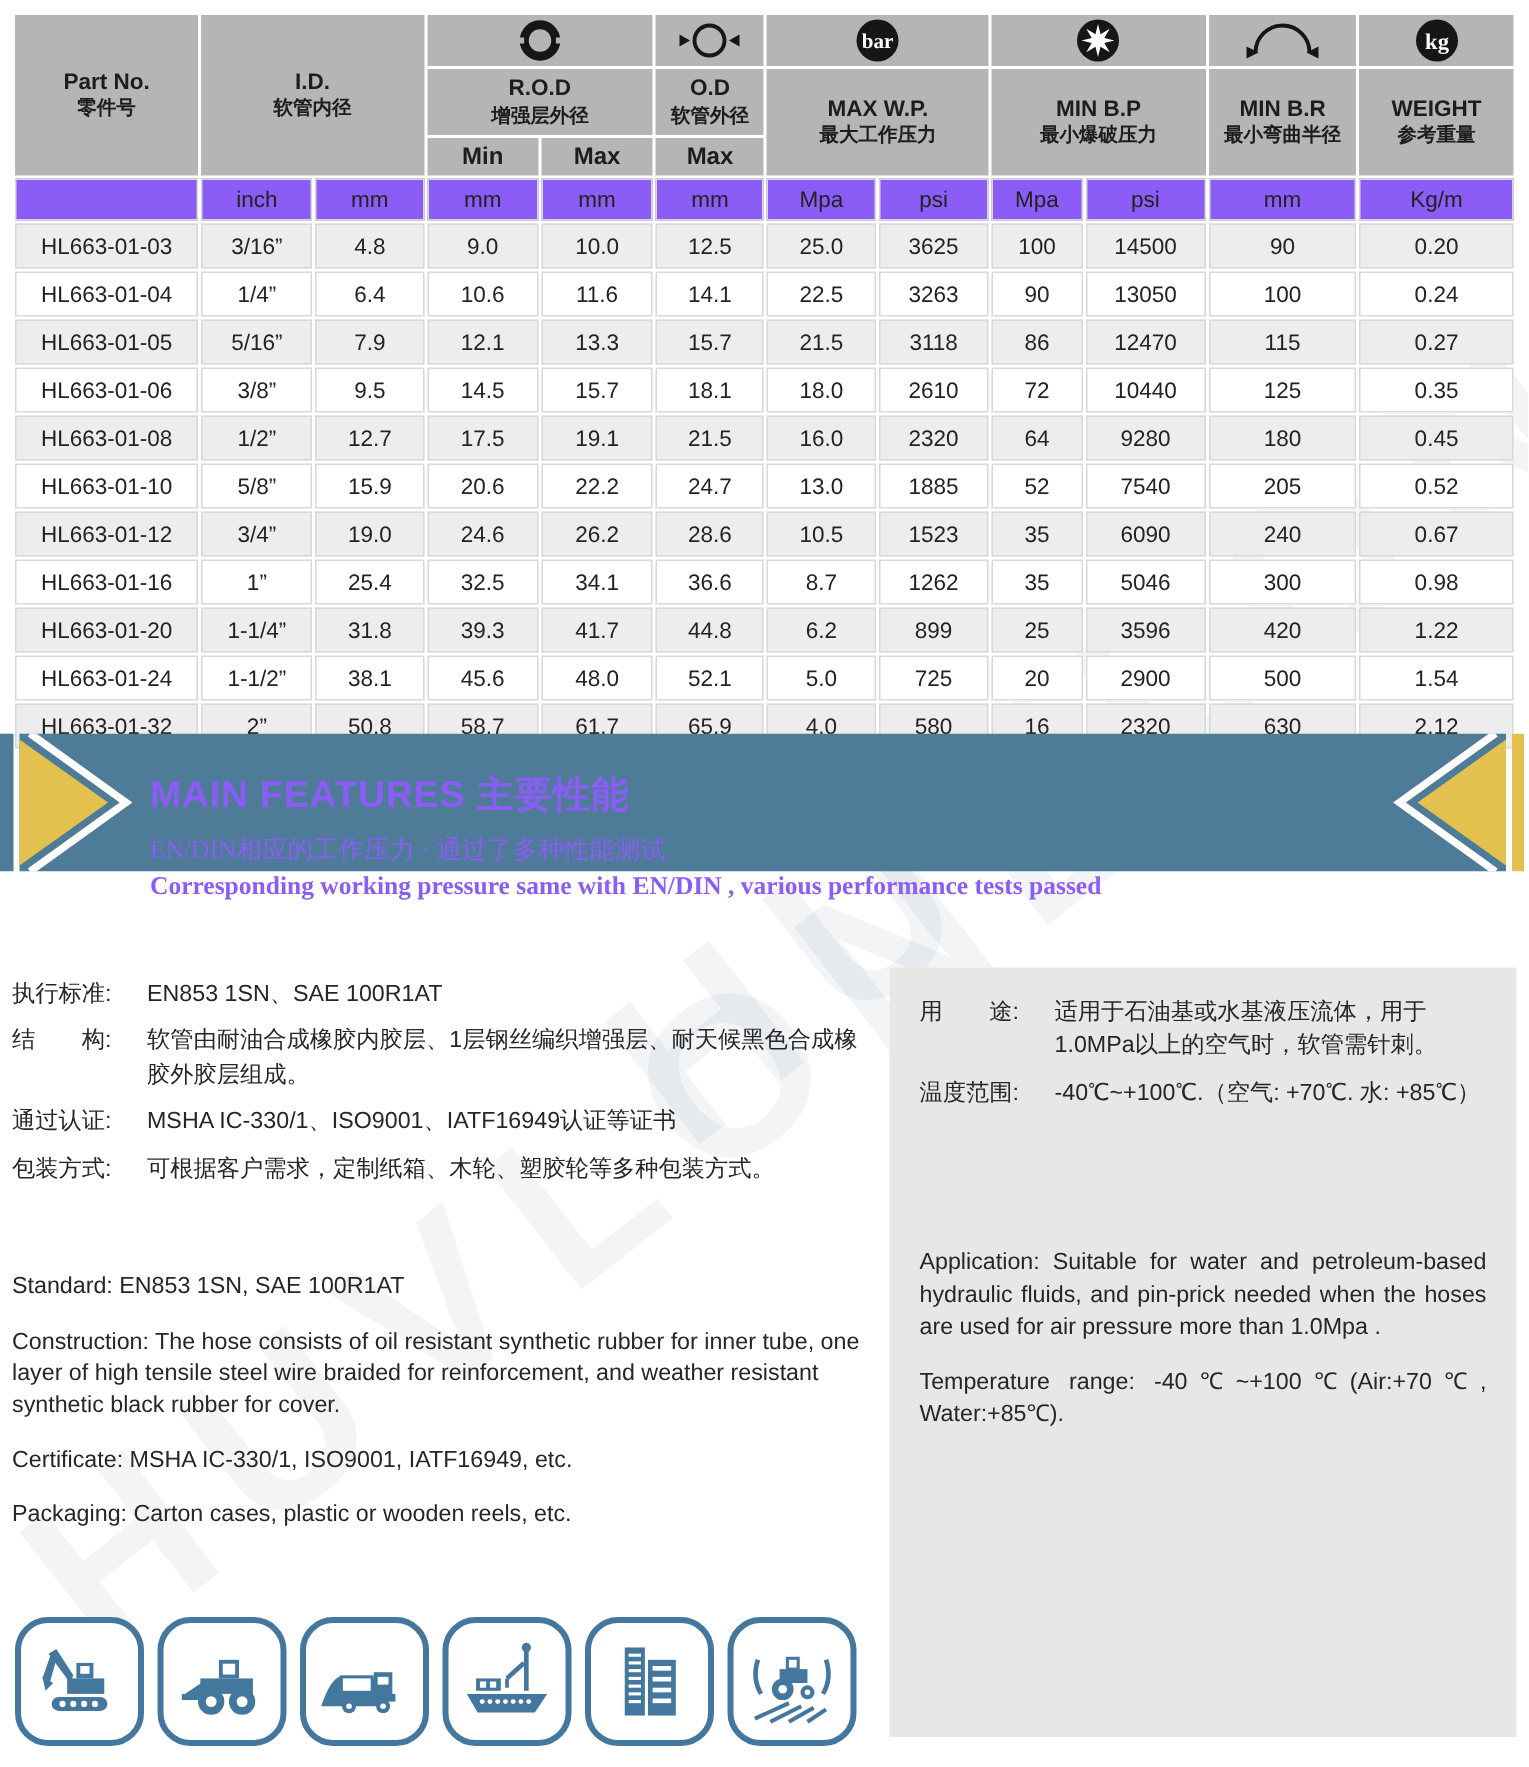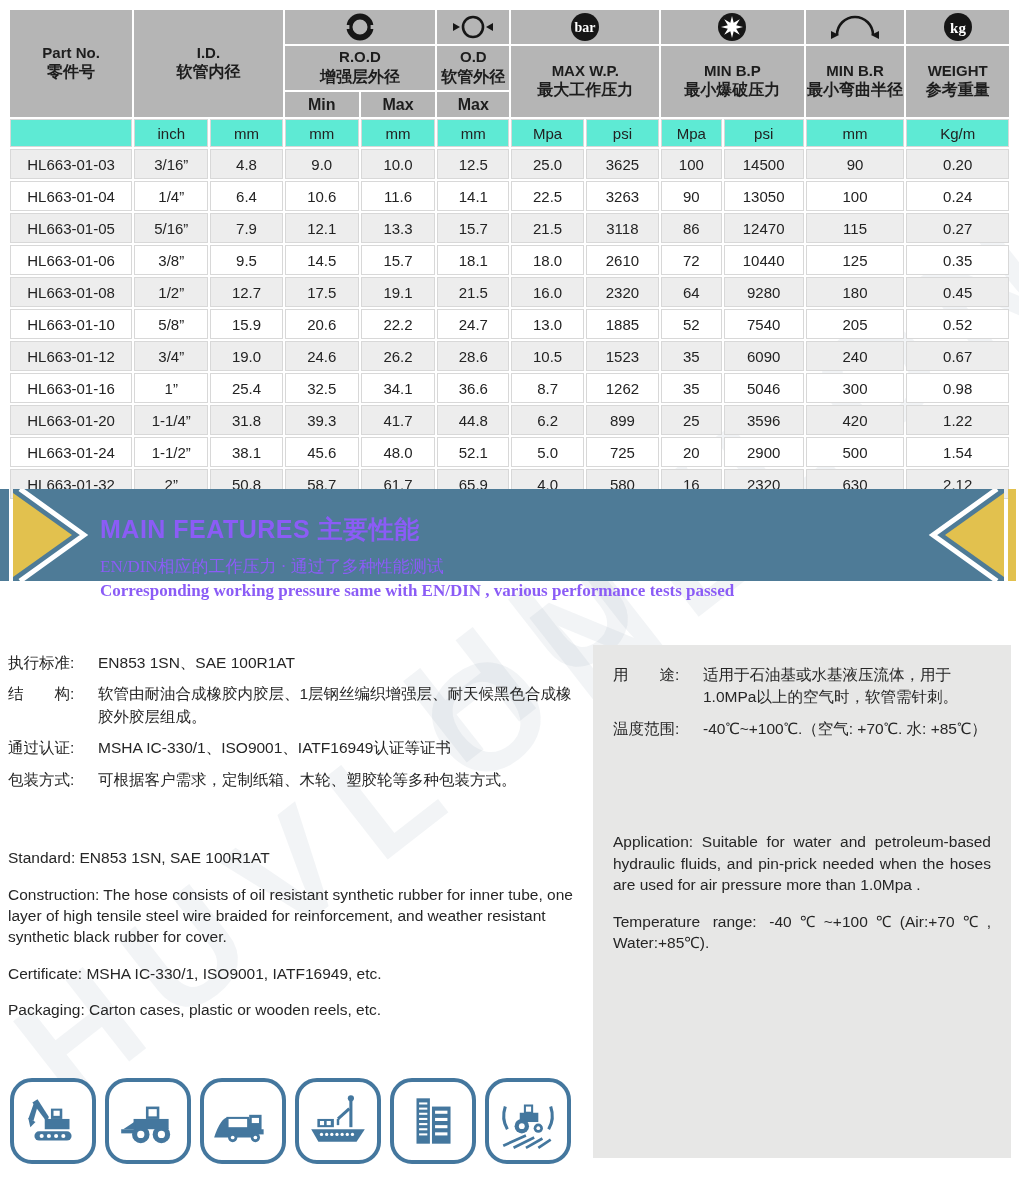--- a/index.html
+++ b/index.html
@@ -10,25 +10,25 @@
   .wm{position:absolute;font-weight:bold;color:rgba(150,165,180,0.12);
       transform:rotate(-38deg);letter-spacing:26px;pointer-events:none;white-space:nowrap;}
   .wm1{font-size:150px;left:-60px;top:700px;}
   .wm2{font-size:150px;left:330px;top:360px;}
 
   
   .spec-table{position:absolute;left:8px;top:8px;width:1003px;
       border-collapse:separate;border-spacing:2px;table-layout:fixed;}
   .spec-table th{background:#b5b5b5;color:#1d1d1d;font-weight:bold;padding:0;vertical-align:middle;}
   .spec-table .en{font-size:15px;line-height:1.25;}
-  .spec-table .cn{font-size:16px;line-height:1.3;font-weight:bold;}
+  .spec-table .cn{font-size:13px;line-height:1.3;font-weight:bold;}
   .row-icons th{height:28px;}
   .row-labels th{height:44px;}
   .row-minmax th{height:25px;font-size:16px;}
-  .unit-cell{background:#5eead4;border:1px solid #d8d8d8;height:24px;text-align:center;
+  .unit-cell{background:#8b5cf6;border:1px solid #d8d8d8;height:24px;text-align:center;
       font-size:15px;color:#222;}
   .spec-table tbody td{border:1px solid #d8d8d8;background:#fff;height:26px;text-align:center;
       font-size:15px;color:#232323;}
   .spec-table tbody tr:nth-child(odd) td{background:#ededed;}
   .hicon{display:block;margin:0 auto;}
 
   
   .banner{position:absolute;left:0;top:489px;width:1019px;height:92px;}
   .banner svg{position:absolute;left:0;top:0;}
   .banner-text{position:absolute;left:100px;top:24px;color:#8b5cf6;}

